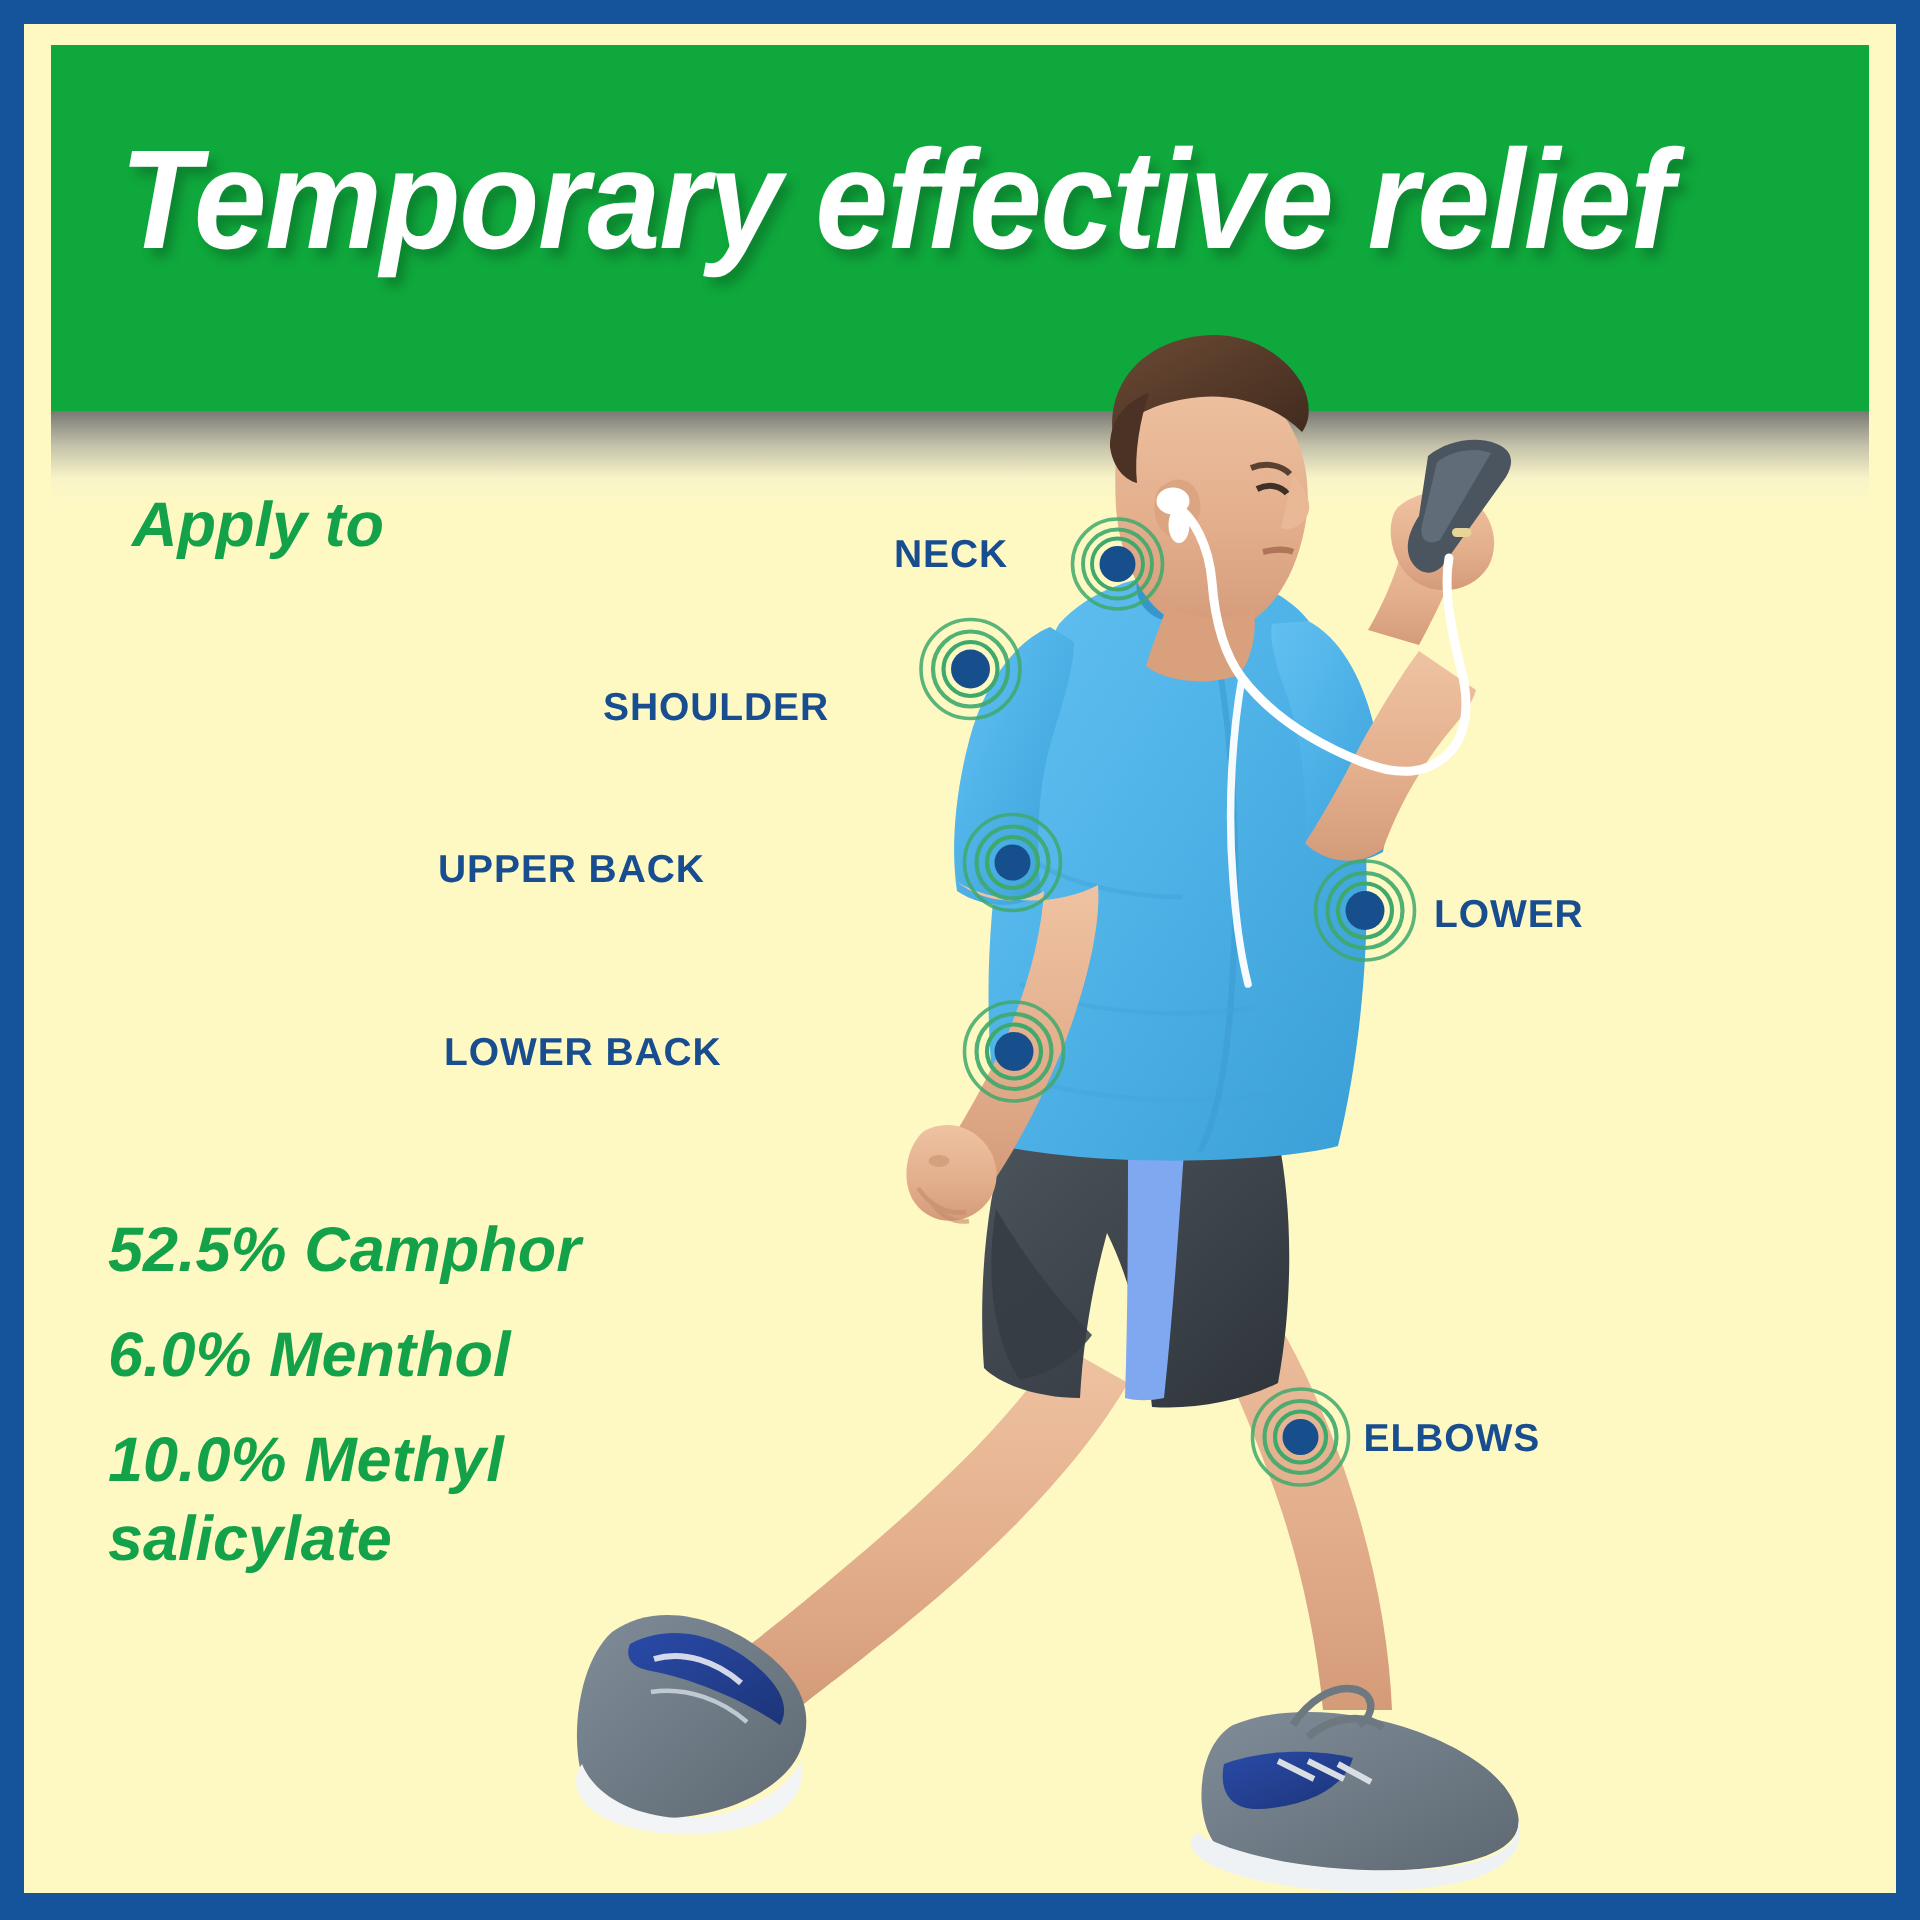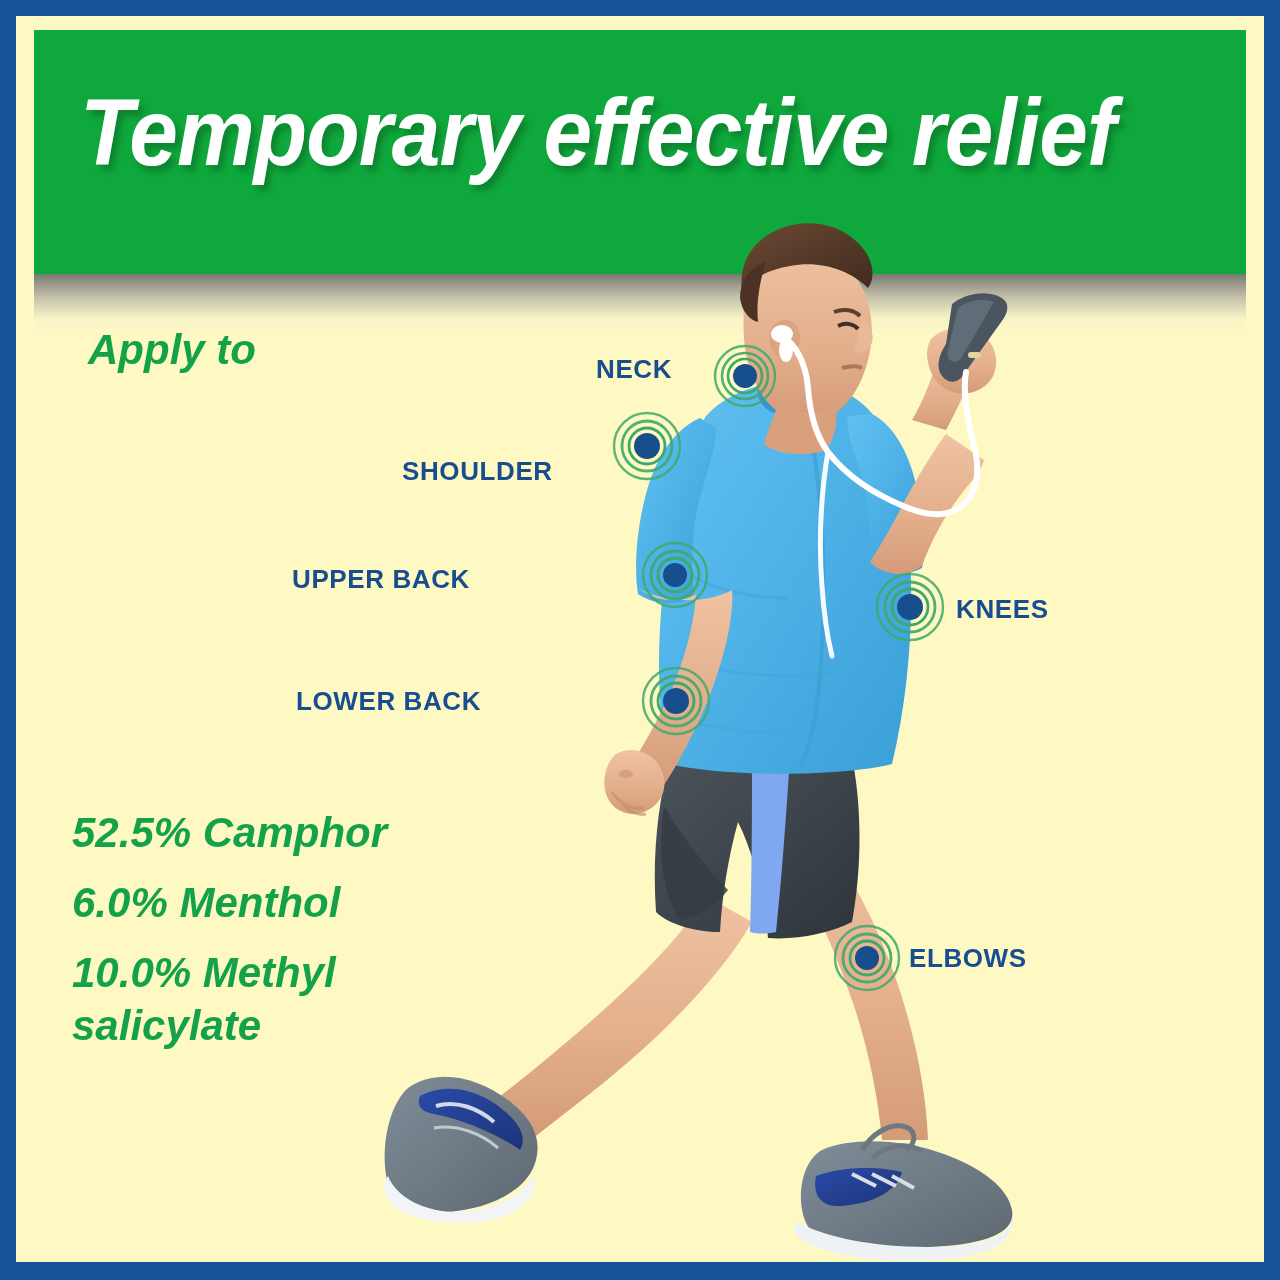--- a/index.html
+++ b/index.html
@@ -243,21 +243,21 @@
     <div class="ingredients">
       <div class="ingredient">52.5% Camphor</div>
       <div class="ingredient">6.0% Menthol</div>
       <div class="ingredient">10.0% Methyl salicylate</div>
     </div>
 
     <div class="callout" style="left:580px;top:338px;">NECK</div>
     <div class="callout" style="left:386px;top:440px;">SHOULDER</div>
     <div class="callout" style="left:276px;top:548px;">UPPER BACK</div>
     <div class="callout" style="left:280px;top:670px;">LOWER BACK</div>
-    <div class="callout" style="left:940px;top:578px;">KNEES</div>
+    <div class="callout" style="left:940px;top:578px;">LOWER</div>
     <div class="callout" style="left:893px;top:927px;">ELBOWS</div>
 
     <div class="marker" style="left:697px;top:328px;">
       <svg width="64" height="64" viewBox="0 0 64 64">
         <circle cx="32" cy="32" r="30" fill="none" stroke="#3EA96B" stroke-width="2.4" opacity="0.85"></circle>
         <circle cx="32" cy="32" r="23" fill="none" stroke="#3EA96B" stroke-width="2.6" opacity="0.9"></circle>
         <circle cx="32" cy="32" r="17" fill="none" stroke="#3EA96B" stroke-width="2.6"></circle>
         <circle cx="32" cy="32" r="12" fill="#174E8C"></circle>
       </svg>
     </div>

